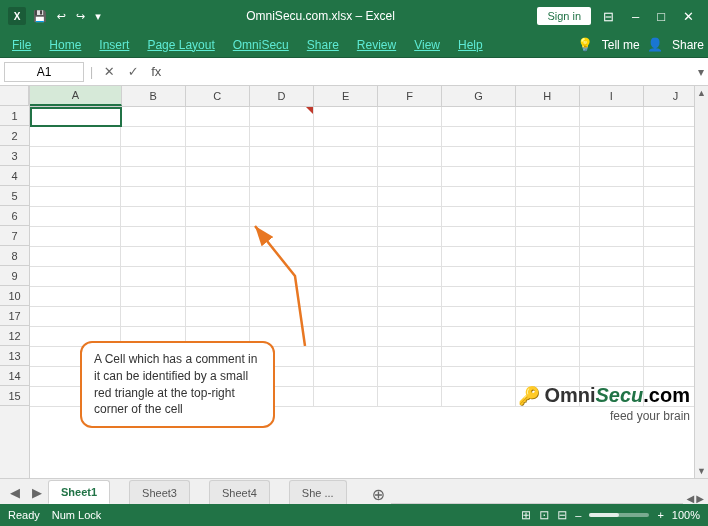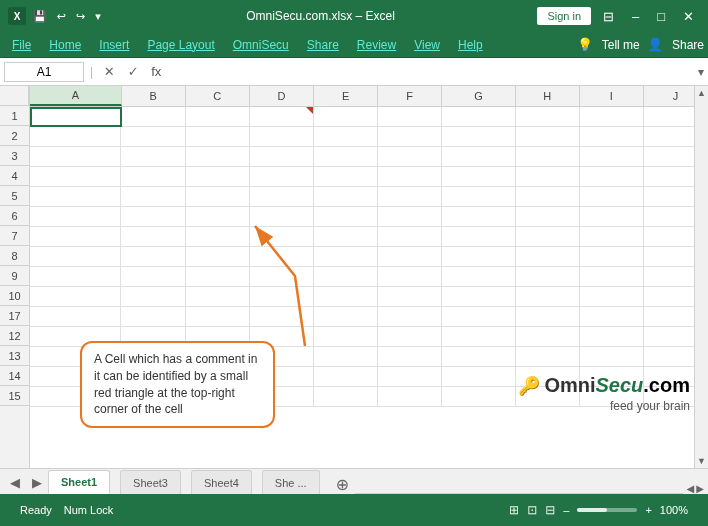--- a/index.html
+++ b/index.html
@@ -163,42 +163,42 @@
     }
     .tab-nav { color: #666; font-size: 13px; cursor: pointer; padding: 0 6px; height: 24px; display: flex; align-items: center; }
     .sheet-tab {
       padding: 3px 12px;
       font-size: 11px;
       cursor: pointer;
       border: 1px solid #d0d0d0;
       border-bottom: none;
       background: #e8e8e8;
       color: #555;
-      margin-right: 10px;
+      margin-right: 19px;
       border-radius: 3px 3px 0 0;
       height: 24px;
       display: flex;
       align-items: center;
     }
     .sheet-tab.active {
       background: white;
       color: #217346;
       font-weight: 600;
       border-bottom: 1px solid white;
     }
     .tab-add { color: #666; font-size: 16px; cursor: pointer; padding: 0 6px; }
 
     
     .status-bar {
-      height: 32px;
+      height: 22px;
       background: #217346;
       color: white;
       display: flex;
       align-items: center;
-      padding: 0 20px;
+      padding: 0 8px;
       gap: 12px;
       font-size: 11px;
     }
     .status-right { margin-left: auto; display: flex; align-items: center; gap: 8px; }
     .status-icon { color: rgba(255,255,255,0.9); font-size: 12px; cursor: pointer; }
 
     
     .app-wrapper { display: flex; flex-direction: column; height: 526px; width: 708px; }
     .main-area { display: flex; flex: 1; overflow: hidden; background: white; }
     .left-row-nums {

